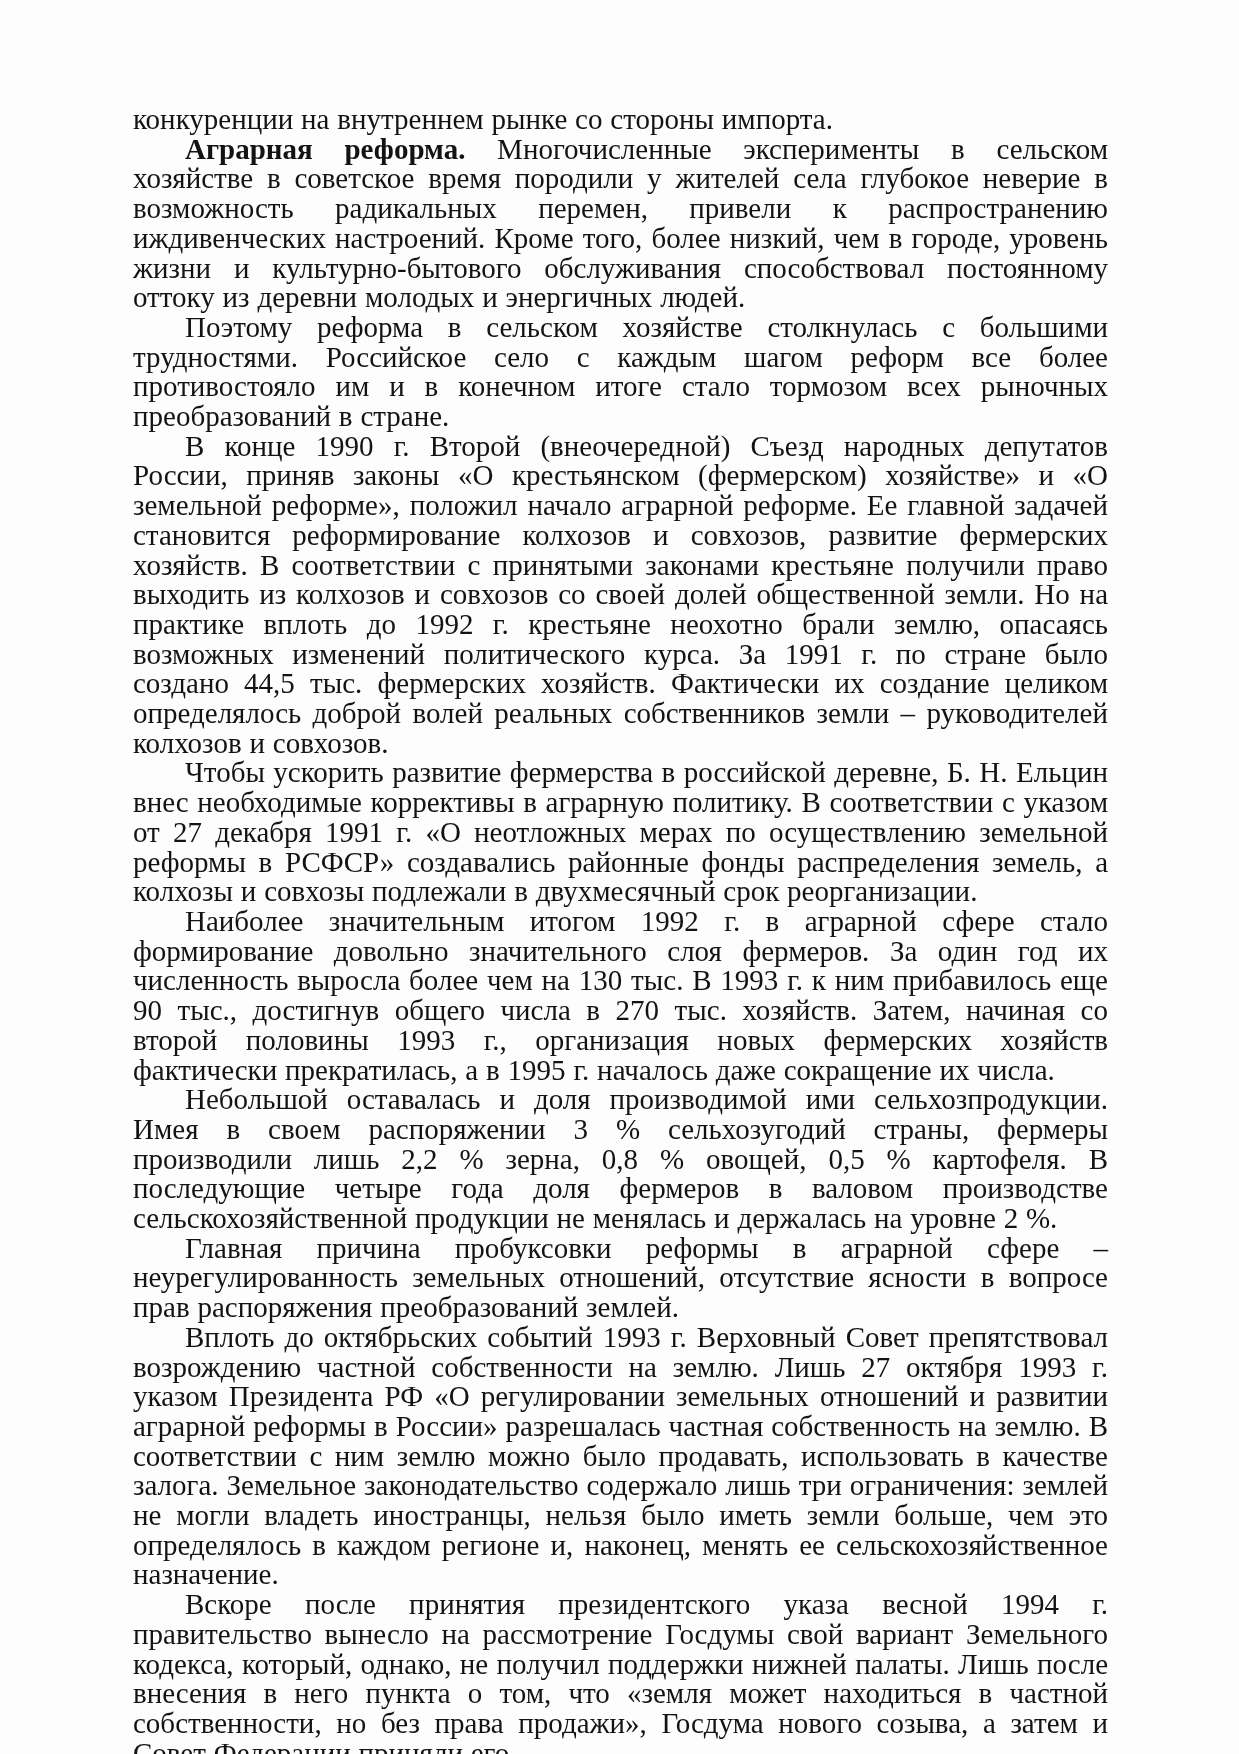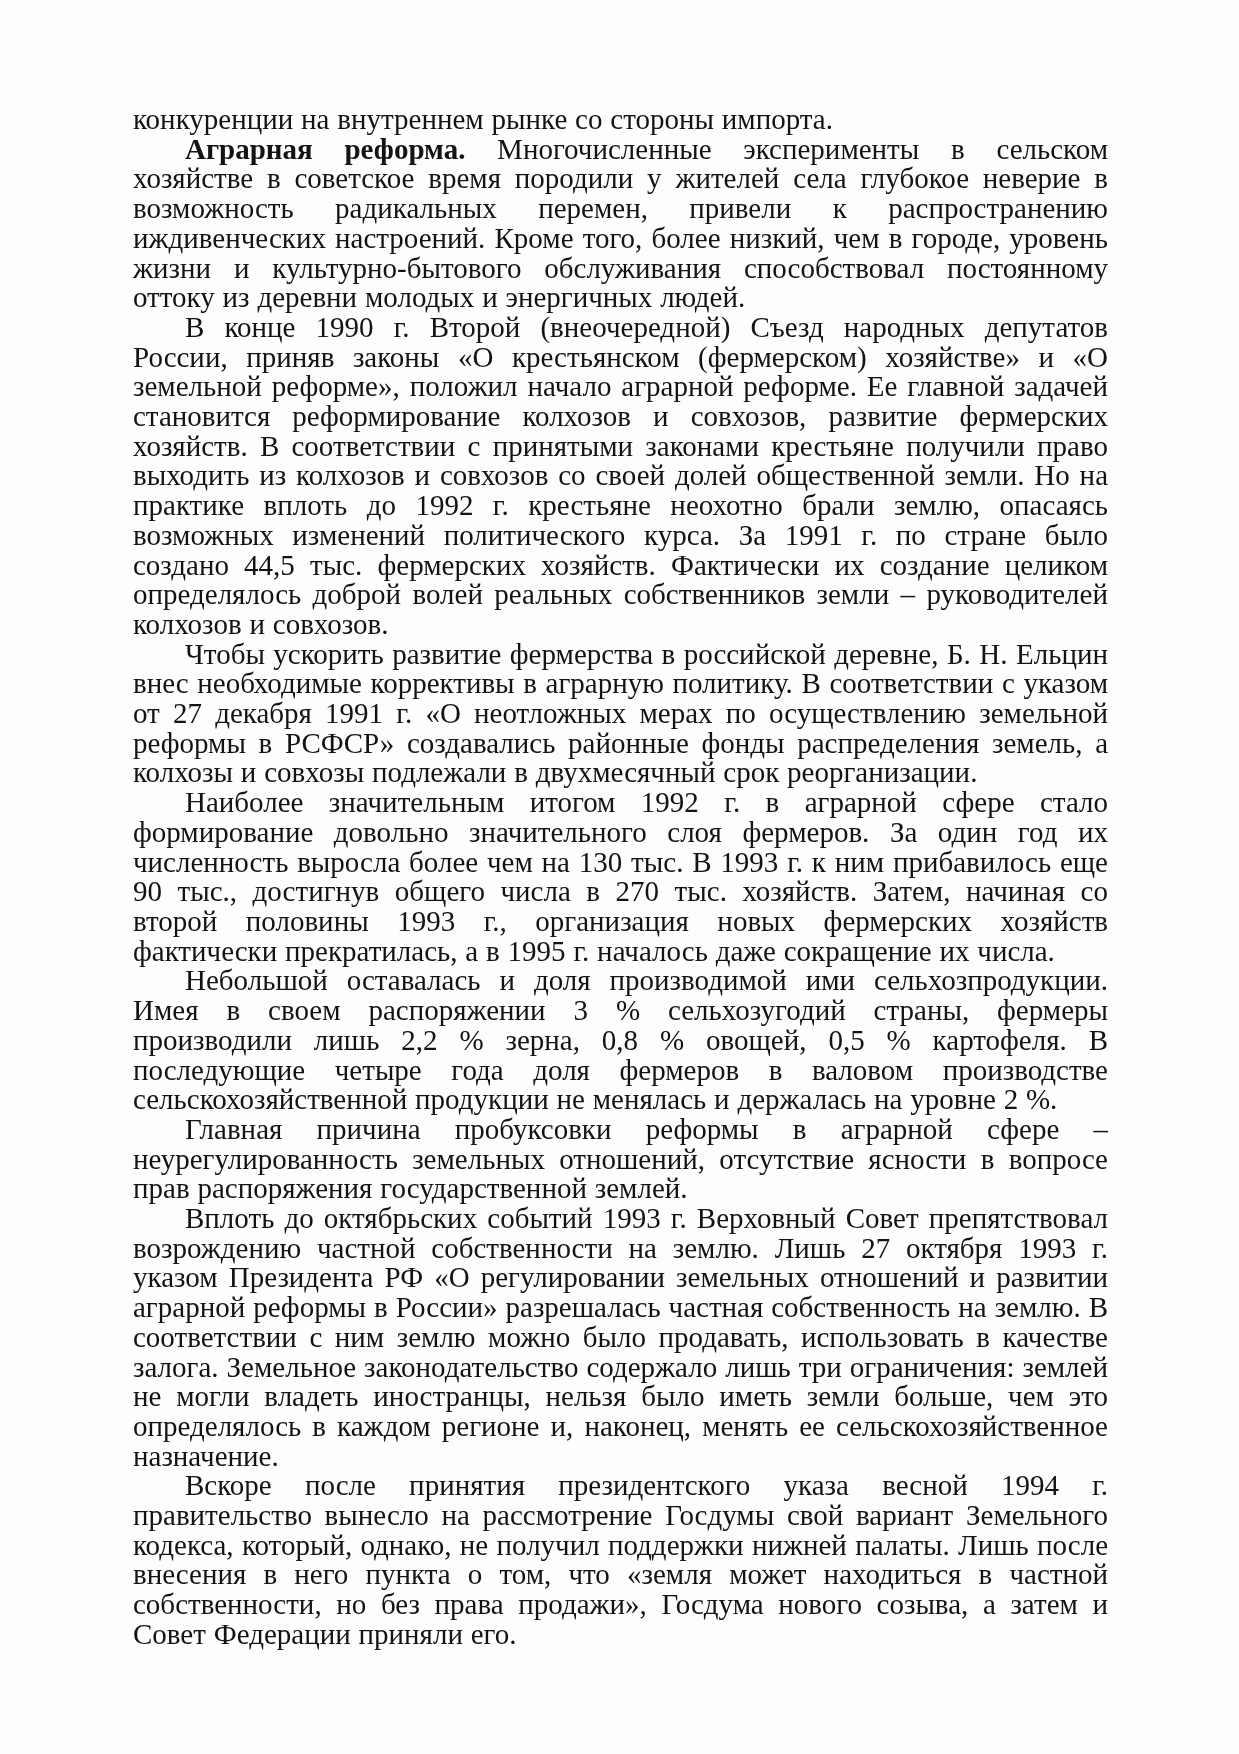--- a/index.html
+++ b/index.html
@@ -41,31 +41,32 @@
 </head>
 <body>
 
 <div class="page">
   <div class="text-column">
 
     <p class="para continuation"><b class="lead"></b><span>конкуренции на внутреннем рынке со стороны импорта.</span></p>
 
     <p class="para"><b class="lead">Аграрная реформа.</b><span> Многочисленные эксперименты в сельском хозяйстве в советское время породили у жителей села глубокое неверие в возможность радикальных перемен, привели к распространению иждивенческих настроений. Кроме того, более низкий, чем в городе, уровень жизни и культурно-бытового обслуживания способствовал постоянному оттоку из деревни молодых и энергичных людей.</span></p>
 
+    <p class="para"><b class="lead"></b><span>Поэтому реформа в сельском хозяйстве столкнулась с большими трудностями. Российское село с каждым шагом реформ все более противостояло им и в конечном итоге стало тормозом всех рыночных преобразований в стране.</span></p>
 
 
     <p class="para"><b class="lead"></b><span>В конце 1990&nbsp;г. Второй (внеочередной) Съезд народных депутатов России, приняв законы «О крестьянском (фермерском) хозяйстве» и «О земельной реформе», положил начало аграрной реформе. Ее главной задачей становится реформирование колхозов и совхозов, развитие фермерских хозяйств. В соответствии с принятыми законами крестьяне получили право выходить из колхозов и совхозов со своей долей общественной земли. Но на практике вплоть до 1992&nbsp;г. крестьяне неохотно брали землю, опасаясь возможных изменений политического курса. За 1991&nbsp;г. по стране было создано 44,5&nbsp;тыс. фермерских хозяйств. Фактически их создание целиком определялось доброй волей реальных собственников земли – руководителей колхозов и совхозов.</span></p>
 
     <p class="para"><b class="lead"></b><span>Чтобы ускорить развитие фермерства в российской деревне, Б.&nbsp;Н.&nbsp;Ельцин внес необходимые коррективы в аграрную политику. В соответствии с указом от 27&nbsp;декабря 1991&nbsp;г. «О неотложных мерах по осуществлению земельной реформы в РСФСР» создавались районные фонды распределения земель, а колхозы и совхозы подлежали в двухмесячный срок реорганизации.</span></p>
 
     <p class="para"><b class="lead"></b><span>Наиболее значительным итогом 1992&nbsp;г. в аграрной сфере стало формирование довольно значительного слоя фермеров. За один год их численность выросла более чем на 130&nbsp;тыс. В 1993&nbsp;г. к ним прибавилось еще 90&nbsp;тыс., достигнув общего числа в 270&nbsp;тыс. хозяйств. Затем, начиная со второй половины 1993&nbsp;г., организация новых фермерских хозяйств фактически прекратилась, а в 1995&nbsp;г. началось даже сокращение их числа.</span></p>
 
     <p class="para"><b class="lead"></b><span>Небольшой оставалась и доля производимой ими сельхозпродукции. Имея в своем распоряжении 3&nbsp;% сельхозугодий страны, фермеры производили лишь 2,2&nbsp;% зерна, 0,8&nbsp;% овощей, 0,5&nbsp;% картофеля. В последующие четыре года доля фермеров в валовом производстве сельскохозяйственной продукции не менялась и держалась на уровне 2&nbsp;%.</span></p>
 
-    <p class="para"><b class="lead"></b><span>Главная причина пробуксовки реформы в аграрной сфере – неурегулированность земельных отношений, отсутствие ясности в вопросе прав распоряжения государственной землей.</span></p>
+    <p class="para"><b class="lead"></b><span>Главная причина пробуксовки реформы в аграрной сфере – неурегулированность земельных отношений, отсутствие ясности в вопросе прав распоряжения преобразований землей.</span></p>
 
 
     <p class="para"><b class="lead"></b><span>Вплоть до октябрьских событий 1993&nbsp;г. Верховный Совет препятствовал возрождению частной собственности на землю. Лишь 27&nbsp;октября 1993&nbsp;г. указом Президента РФ «О регулировании земельных отношений и развитии аграрной реформы в России» разрешалась частная собственность на землю. В соответствии с ним землю можно было продавать, использовать в качестве залога. Земельное законодательство содержало лишь три ограничения: землей не могли владеть иностранцы, нельзя было иметь земли больше, чем это определялось в каждом регионе и, наконец, менять ее сельскохозяйственное назначение.</span></p>
 
     <p class="para"><b class="lead"></b><span>Вскоре после принятия президентского указа весной 1994&nbsp;г. правительство вынесло на рассмотрение Госдумы свой вариант Земельного кодекса, который, однако, не получил поддержки нижней палаты. Лишь после внесения в него пункта о том, что «земля может находиться в частной собственности, но без права продажи», Госдума нового созыва, а затем и Совет Федерации приняли его.</span></p>
 
   </div>
 </div>
 
 </body></html>

